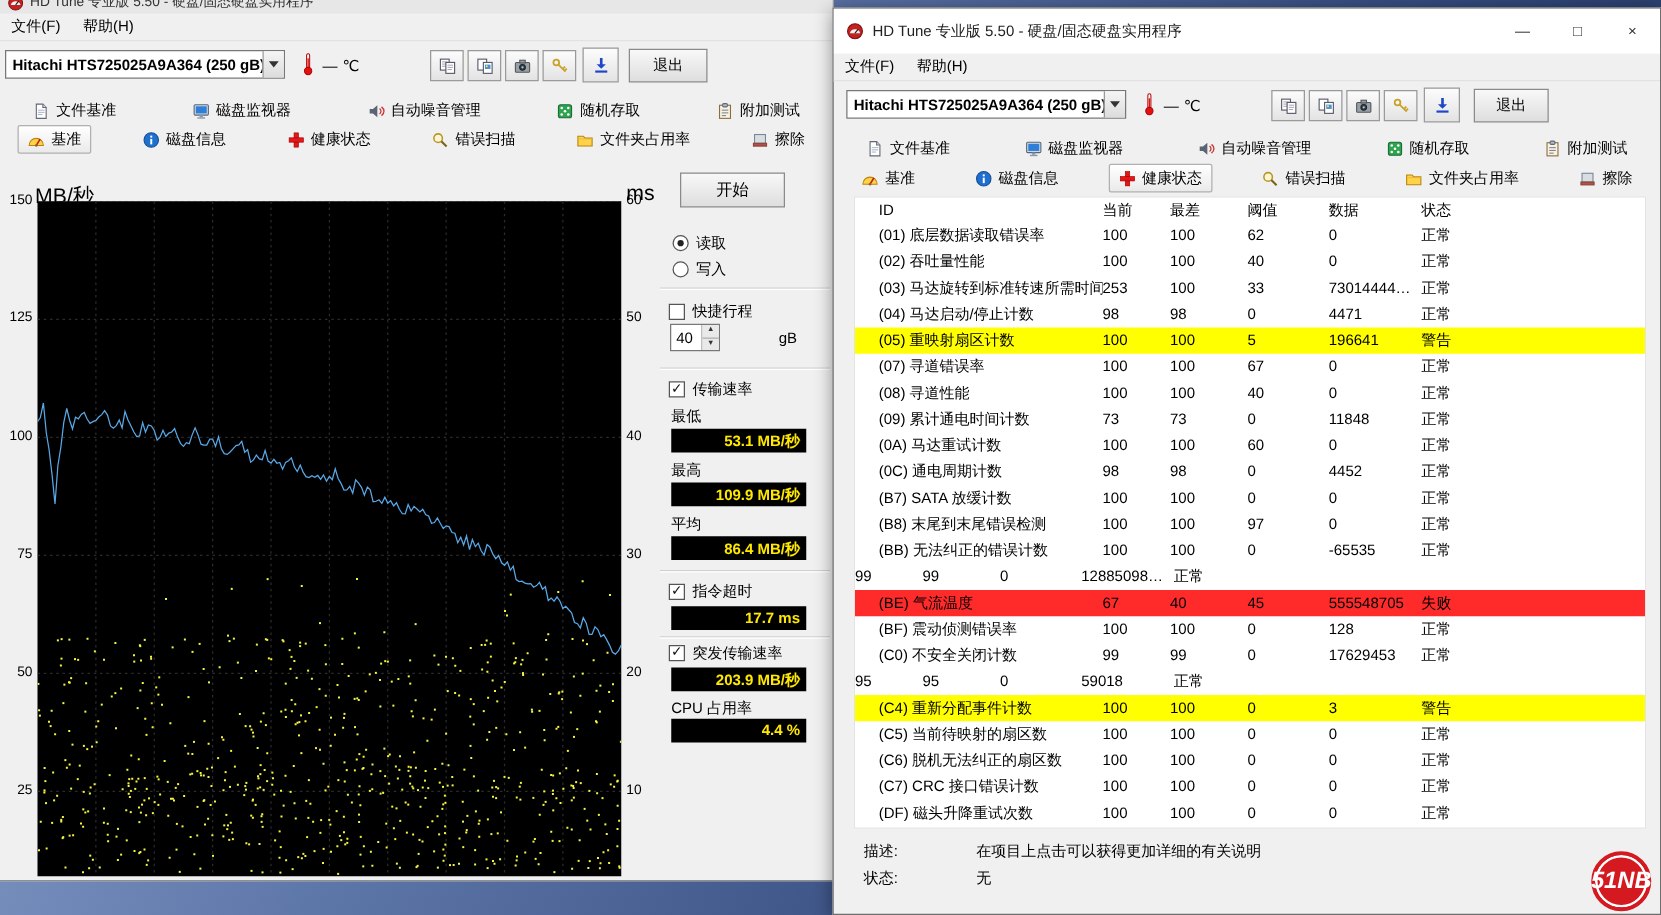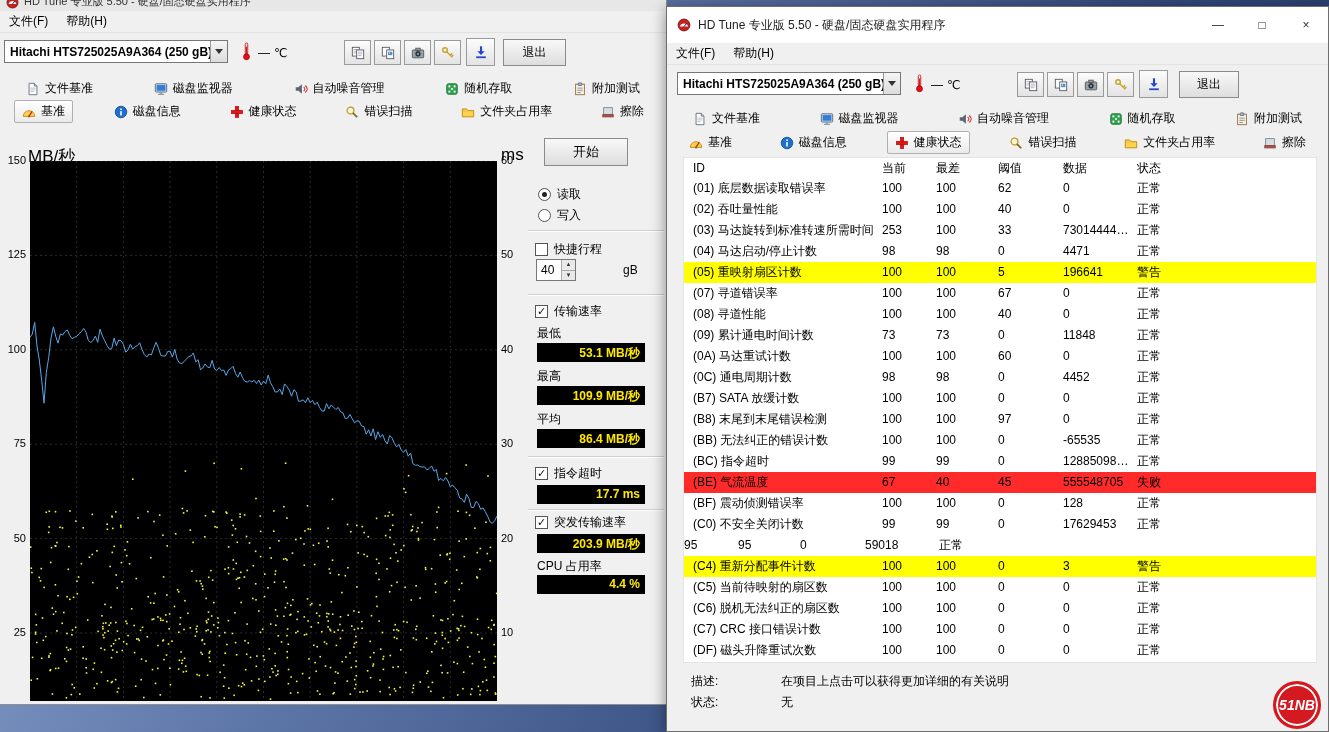--- a/index.html
+++ b/index.html
@@ -47,29 +47,29 @@
 .spinbtns{width:14px;display:flex;flex-direction:column;border-left:1px solid #aaa}
 .spinbtns i{flex:1;font-style:normal;font-size:6px;line-height:9px;text-align:center;background:#e9e9e9;color:#333}
 .spinbtns i+i{border-top:1px solid #aaa}
 .sep{position:absolute;left:528px;width:136px;border-top:1px solid #cfcfcf;border-bottom:1px solid #fff}
 .htable{position:absolute;left:16px;top:150px;width:634px;height:506px;background:#fff;border:1px solid #e4e4e4;overflow:hidden}
 .hhead{display:flex;height:20px;line-height:20px}
 .hrow{display:flex;height:21px;line-height:21px}
 .hrow.warning{background:#ffff00}
 .hrow.failed{background:#ff2a2a}
 .c{white-space:nowrap;overflow:hidden;flex:none}
-.c-id{width:198px;padding-left:9px}
+.c-id{width:198px;padding-left:19px}
 .c-cur{width:54px}
 .c-worst{width:62px}
 .c-thr{width:65px}
 .c-data{width:74px}
 .c-status{width:58px}
 .dlabel{position:absolute}
 .dvalue{position:absolute;font-weight:normal}
-.logo{position:absolute;left:606px;top:674px;width:48px;height:48px;border-radius:50%;background:#d51920;border:3px solid #d51920;box-shadow:inset 0 0 0 2px #fff;color:#fff;display:flex;align-items:center;justify-content:center;font-weight:bold;font-style:italic;font-size:14px}
+.logo{position:absolute;left:606px;top:674px;width:48px;height:48px;border-radius:50%;background:#d51920;border:3px solid #d51920;box-shadow:inset 0 0 0 2px #fff;color:#fff;display:flex;align-items:center;justify-content:center;font-weight:bold;font-style:italic;font-size:19px}
 .title-text{white-space:nowrap;overflow:hidden}
 </style>
 </head>
 <body>
 
 <svg width="0" height="0" style="position:absolute" aria-hidden="true">
 <defs>
 <symbol id="i-app" viewBox="0 0 16 16">
         <circle cx="8" cy="8" r="6.8" fill="#c22222" stroke="#801010"></circle>
         <path d="M3.2 9.8 A5 5 0 0 1 12.8 9.8 Z" fill="#f2f2f2"></path>
@@ -1312,21 +1312,20 @@
         </div>
         <div class="hrow">
           <span class="c c-id">(BB) 无法纠正的错误计数</span>
           <span class="c c-cur">100</span>
           <span class="c c-worst">100</span>
           <span class="c c-thr">0</span>
           <span class="c c-data">-65535</span>
           <span class="c c-status">正常</span>
         </div>
         <div class="hrow">
-          <span class="c c-id">(BC) 指令超时</span>
           <span class="c c-cur">99</span>
           <span class="c c-worst">99</span>
           <span class="c c-thr">0</span>
           <span class="c c-data">12885098…</span>
           <span class="c c-status">正常</span>
         </div>
         <div class="hrow failed">
           <span class="c c-id">(BE) 气流温度</span>
           <span class="c c-cur">67</span>
           <span class="c c-worst">40</span>

